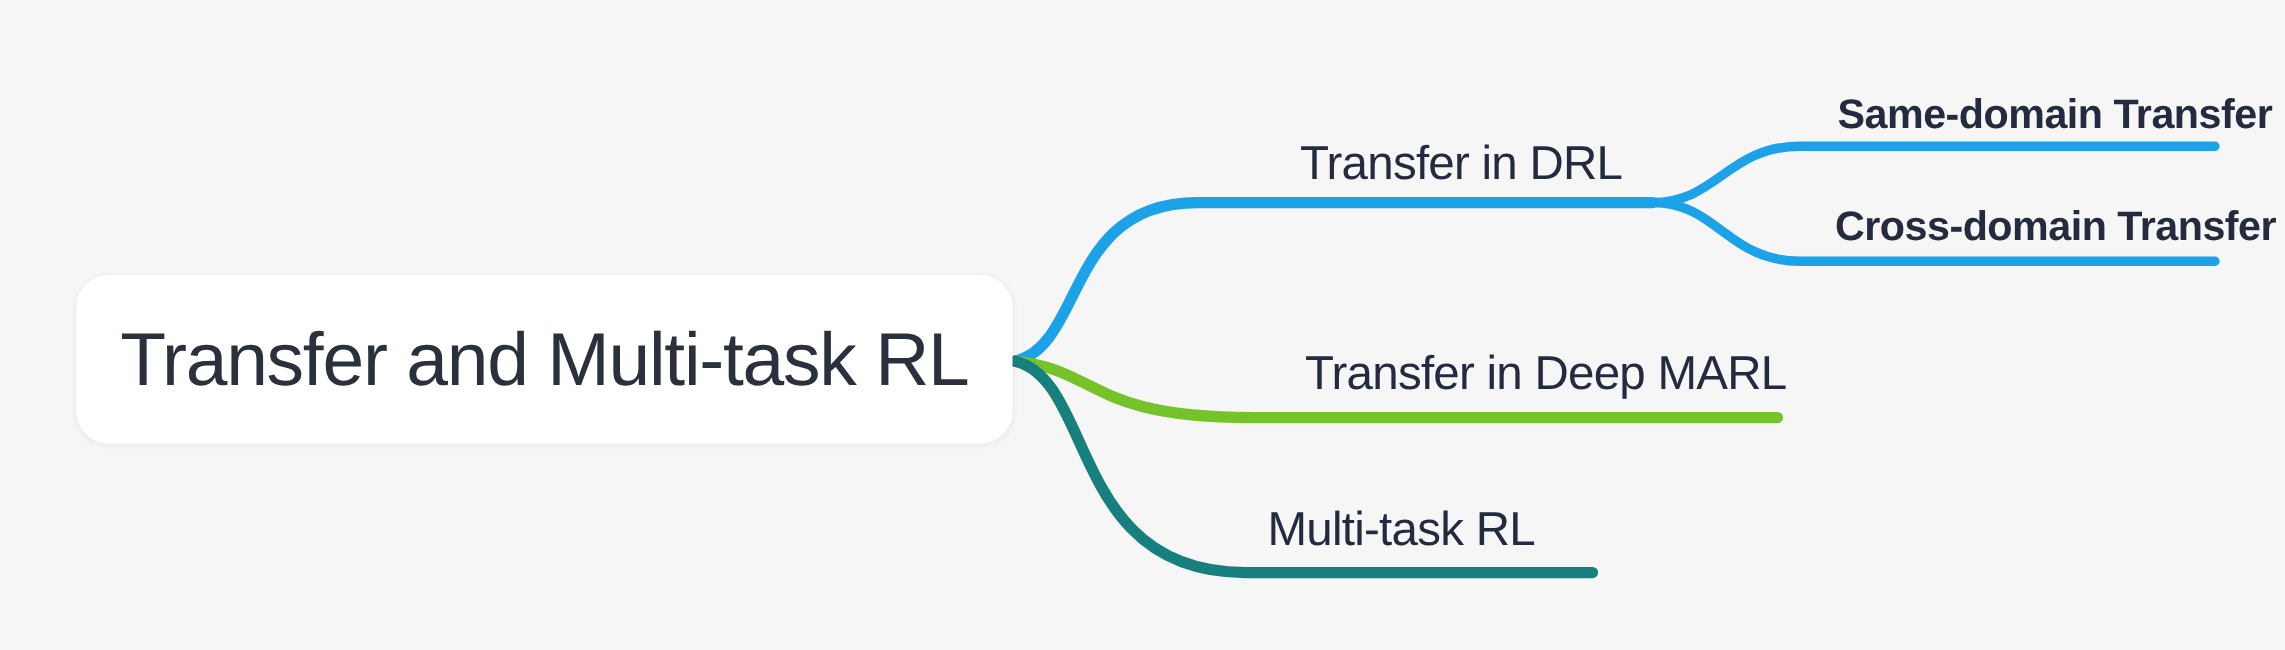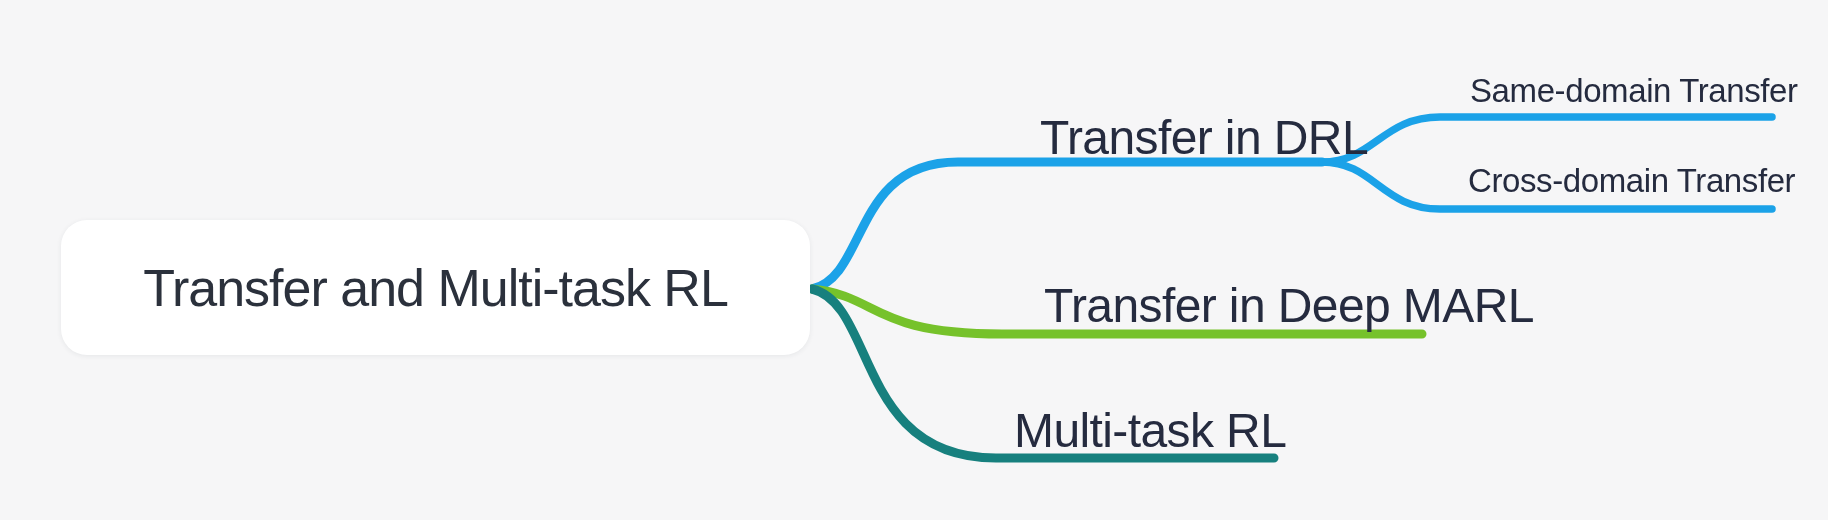--- a/index.html
+++ b/index.html
@@ -28,34 +28,34 @@
     height: 135px;
     background: #ffffff;
     border-radius: 26px;
     box-shadow: 0 1px 5px rgba(40,50,60,0.08);
     display: flex;
     align-items: center;
     justify-content: center;
     cursor: pointer;
   }
   .root-node .root-label {
-    font-size: 52px;
+    font-size: 60px;
     letter-spacing: -1px;
     color: #2b313c;
     white-space: nowrap;
   }
 
   .branch-label {
     position: absolute;
     white-space: nowrap;
     color: #252b3f;
     cursor: pointer;
   }
-  .lvl1 { font-size: 48px; letter-spacing: -0.6px; }
-  .lvl2 { font-size: 33px; letter-spacing: -0.4px; }
+  .lvl1 { font-size: 38px; letter-spacing: -0.6px; }
+  .lvl2 { font-size: 33px; letter-spacing: -0.4px; font-weight: bold; }
 
   .label-transfer-drl  { left: 1040px; top: 110px; }
   .label-same-domain   { left: 1470px; top:  72px; }
   .label-cross-domain  { left: 1468px; top: 162px; }
   .label-deep-marl     { left: 1044px; top: 278px; }
   .label-multi-task    { left: 1014px; top: 403px; }
 </style>
 </head>
 <body>
 

